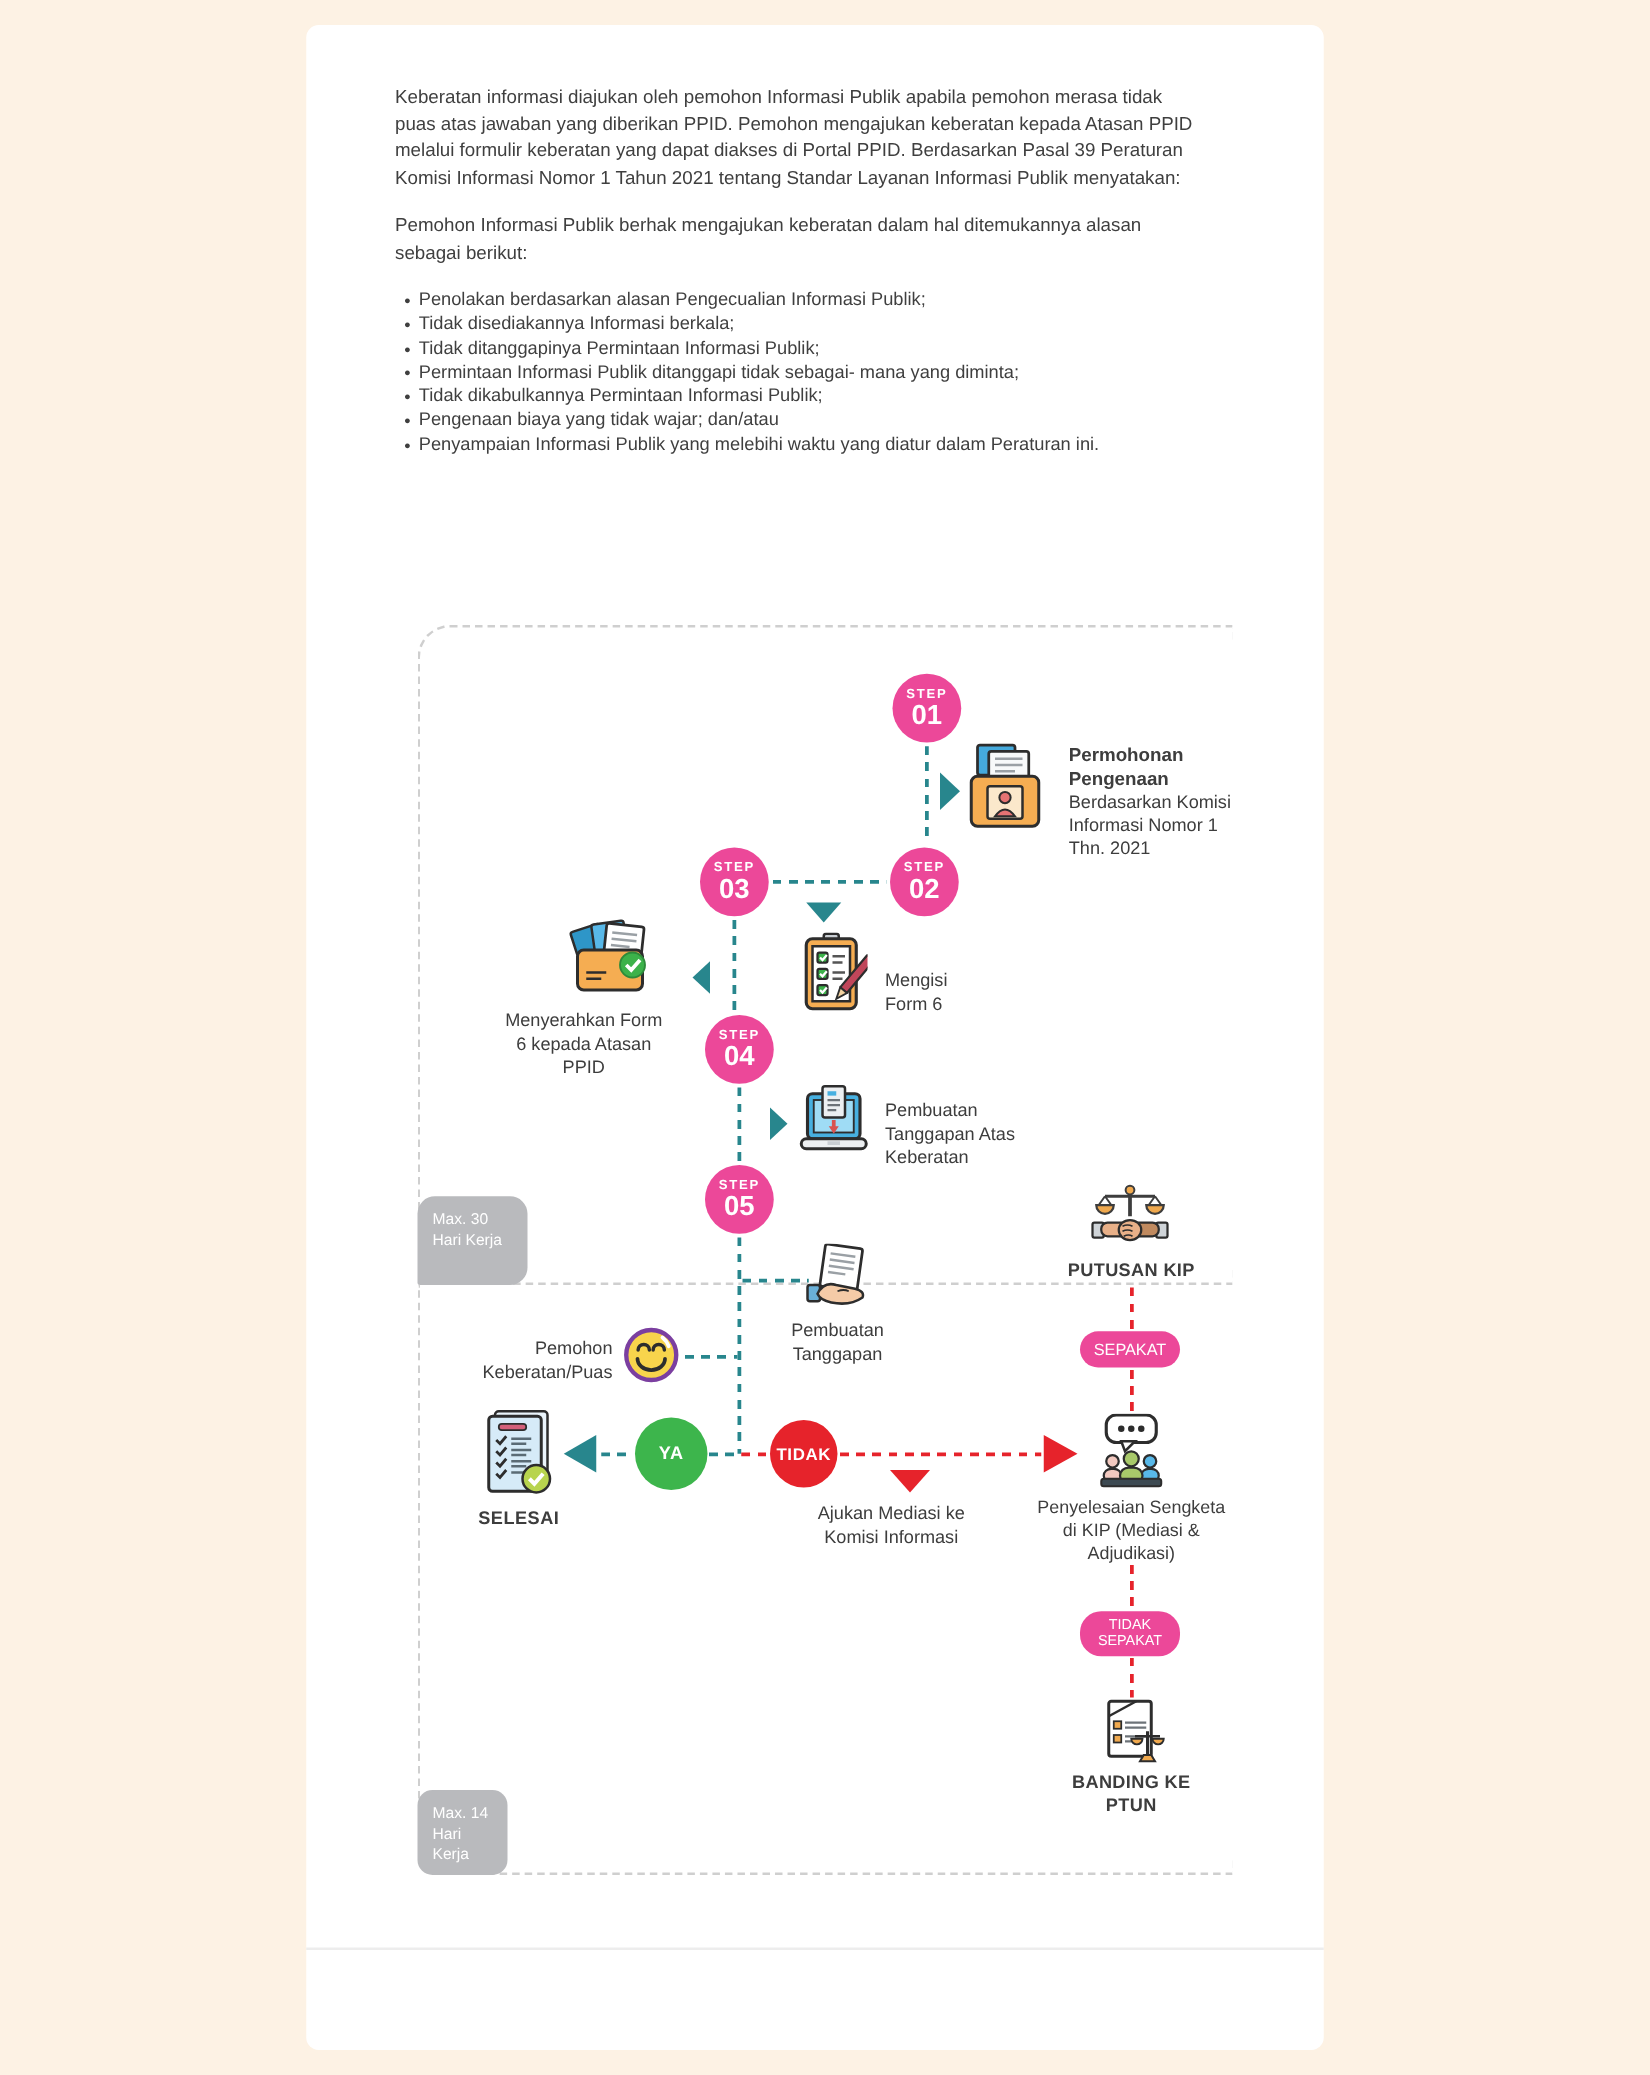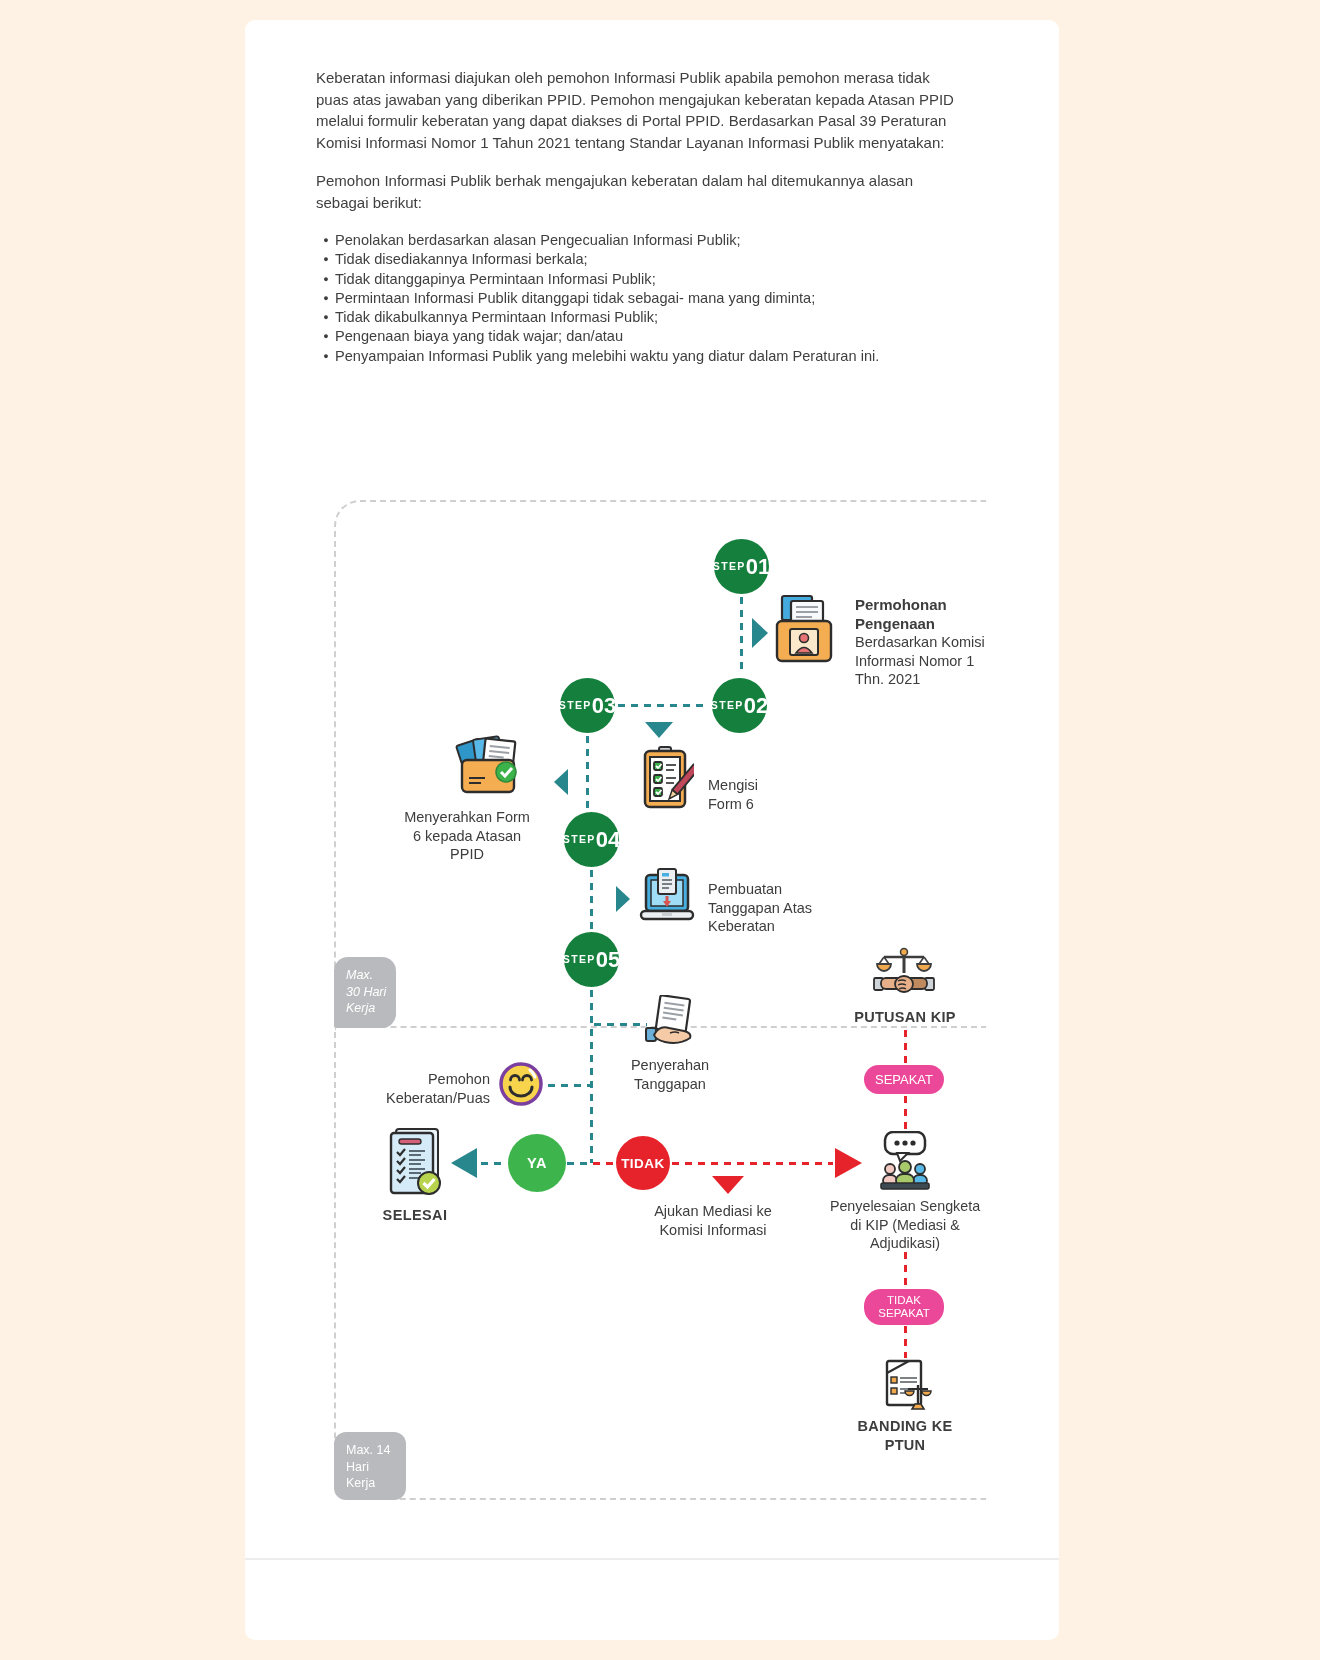--- a/index.html
+++ b/index.html
@@ -6,21 +6,21 @@
   html,body { width:1320px; height:1660px; }
   body { background:#fdf2e4; font-family:"Liberation Sans",sans-serif; color:#3e3e3e; position:relative; }
   .card { position:absolute; left:245px; top:20px; width:814px; height:1620px; background:#ffffff; border-radius:10px; }
   .abs { position:absolute; }
   .para { font-size:15px; line-height:21.5px; color:#3f3f3f; }
   .bullets { font-size:14.6px; line-height:19.3px; color:#3f3f3f; }
   .brow { display:flex; }
   .bdot { width:18px; text-align:center; font-size:9px; line-height:19.3px; color:#3f3f3f; }
   .btxt { flex:1; }
   .heading { font-size:26px; line-height:29px; font-weight:700; color:#2e91a4; letter-spacing:0.2px; }
-  .step { width:55px; height:55px; border-radius:50%; background:#15803d; color:#fff; display:flex; align-items:center; justify-content:center; }
+  .step { width:55px; height:55px; border-radius:50%; background:#ec4899; color:#fff; display:flex; flex-direction:column; align-items:center; justify-content:center; }
   .step .w { font-size:10.5px; font-weight:700; letter-spacing:1.4px; line-height:11px; }
   .step .n { font-size:22px; font-weight:700; line-height:22px; }
   .decision { border-radius:50%; color:#fff; display:flex; align-items:center; justify-content:center; font-weight:700; letter-spacing:0.5px; }
   .flabel { font-size:14.5px; line-height:18.5px; color:#3d3d3d; }
   .fbold { font-weight:700; }
   .tcenter { text-align:center; }
   .tright { text-align:right; }
   .pill { background:#ec4899; color:#fff; font-weight:400; border-radius:17px; display:flex; align-items:center; justify-content:center; text-align:center; }
   .graybox { background:#b9babd; color:#fff; border-radius:14px 14px 14px 2px; font-size:12.5px; line-height:16.5px; padding:10px 6px 8px 12px; z-index:3; }
   .dh { position:absolute; height:3px; }
@@ -71,21 +71,21 @@
     <div class="brow">
         <span class="bdot">●</span>
         <span class="btxt">Penyampaian Informasi Publik yang melebihi waktu yang diatur dalam Peraturan ini.</span>
       </div>
   </div>
 
 
   <div class="abs region1" style="left:89px; top:480px; width:652px; height:528px;"></div>
   <div class="abs region2" style="left:89px; top:1008px; width:652px; height:472px;"></div>
 
-  <div class="abs graybox" style="left:89px; top:937px; width:62px; height:71px;font-style:italic;">Max. 30 Hari Kerja</div>
+  <div class="abs graybox" style="left:89px; top:937px; width:88px; height:71px;">Max. 30 Hari Kerja</div>
   <div class="abs graybox" style="left:89px; top:1412px; width:72px; height:68px;border-radius:12px;">Max. 14 Hari Kerja</div>
 
   <div class="dv teal-v" style="left:495px; top:577px; height:78px;"></div>
   <div class="dh teal-h" style="left:373px; top:684px; width:91px;"></div>
   <div class="dv teal-v" style="left:341px; top:716px; height:74px;"></div>
   <div class="dv teal-v" style="left:345px; top:850px; height:60px;"></div>
   <div class="dv teal-v" style="left:345px; top:970px; height:173px;"></div>
   <div class="dh teal-h" style="left:349px; top:1003px; width:53px;"></div>
   <div class="dh teal-h" style="left:303px; top:1064px; width:42px;"></div>
   <div class="dh teal-h" style="left:236px; top:1142px; width:26px;"></div>
@@ -309,21 +309,21 @@
     </svg>
   </div>
 
   <div class="abs flabel" style="left:610px; top:576px; width:138px;">
     <div class="fbold" style="font-size:15px;">Permohonan Pengenaan</div>
     <div>Berdasarkan Komisi Informasi Nomor 1 Thn. 2021</div>
   </div>
   <div class="abs flabel" style="left:463px; top:756px; width:80px;">Mengisi Form 6</div>
   <div class="abs flabel tcenter" style="left:156px; top:788px; width:132px;">Menyerahkan Form 6 kepada Atasan PPID</div>
   <div class="abs flabel" style="left:463px; top:860px; width:132px;">Pembuatan Tanggapan Atas Keberatan</div>
-  <div class="abs flabel tcenter" style="left:375px; top:1036px; width:100px;">Penyerahan Tanggapan</div>
+  <div class="abs flabel tcenter" style="left:375px; top:1036px; width:100px;">Pembuatan Tanggapan</div>
   <div class="abs flabel tright" style="left:133px; top:1050px; width:112px;">Pemohon Keberatan/Puas</div>
   <div class="abs flabel fbold tcenter" style="left:130px; top:1186px; width:80px; letter-spacing:0.4px;">SELESAI</div>
   <div class="abs flabel tcenter" style="left:398px; top:1182px; width:140px;">Ajukan Mediasi ke Komisi Informasi</div>
   <div class="abs flabel fbold tcenter" style="left:600px; top:988px; width:120px; letter-spacing:0.3px;">PUTUSAN KIP</div>
   <div class="abs pill" style="left:619px; top:1045px; width:80px; height:29px; font-size:13px;">SEPAKAT</div>
   <div class="abs flabel tcenter" style="left:582px; top:1177px; width:156px; font-size:14.3px;">Penyelesaian Sengketa di KIP (Mediasi &amp; Adjudikasi)</div>
   <div class="abs pill" style="left:619px; top:1269px; width:80px; height:36px; font-size:11.5px; line-height:13px; padding:0 10px;text-align:center;">TIDAK SEPAKAT</div>
   <div class="abs flabel fbold tcenter" style="left:608px; top:1397px; width:104px; letter-spacing:0.3px;">BANDING KE PTUN</div>
 
   <div class="footer-divider"></div>

